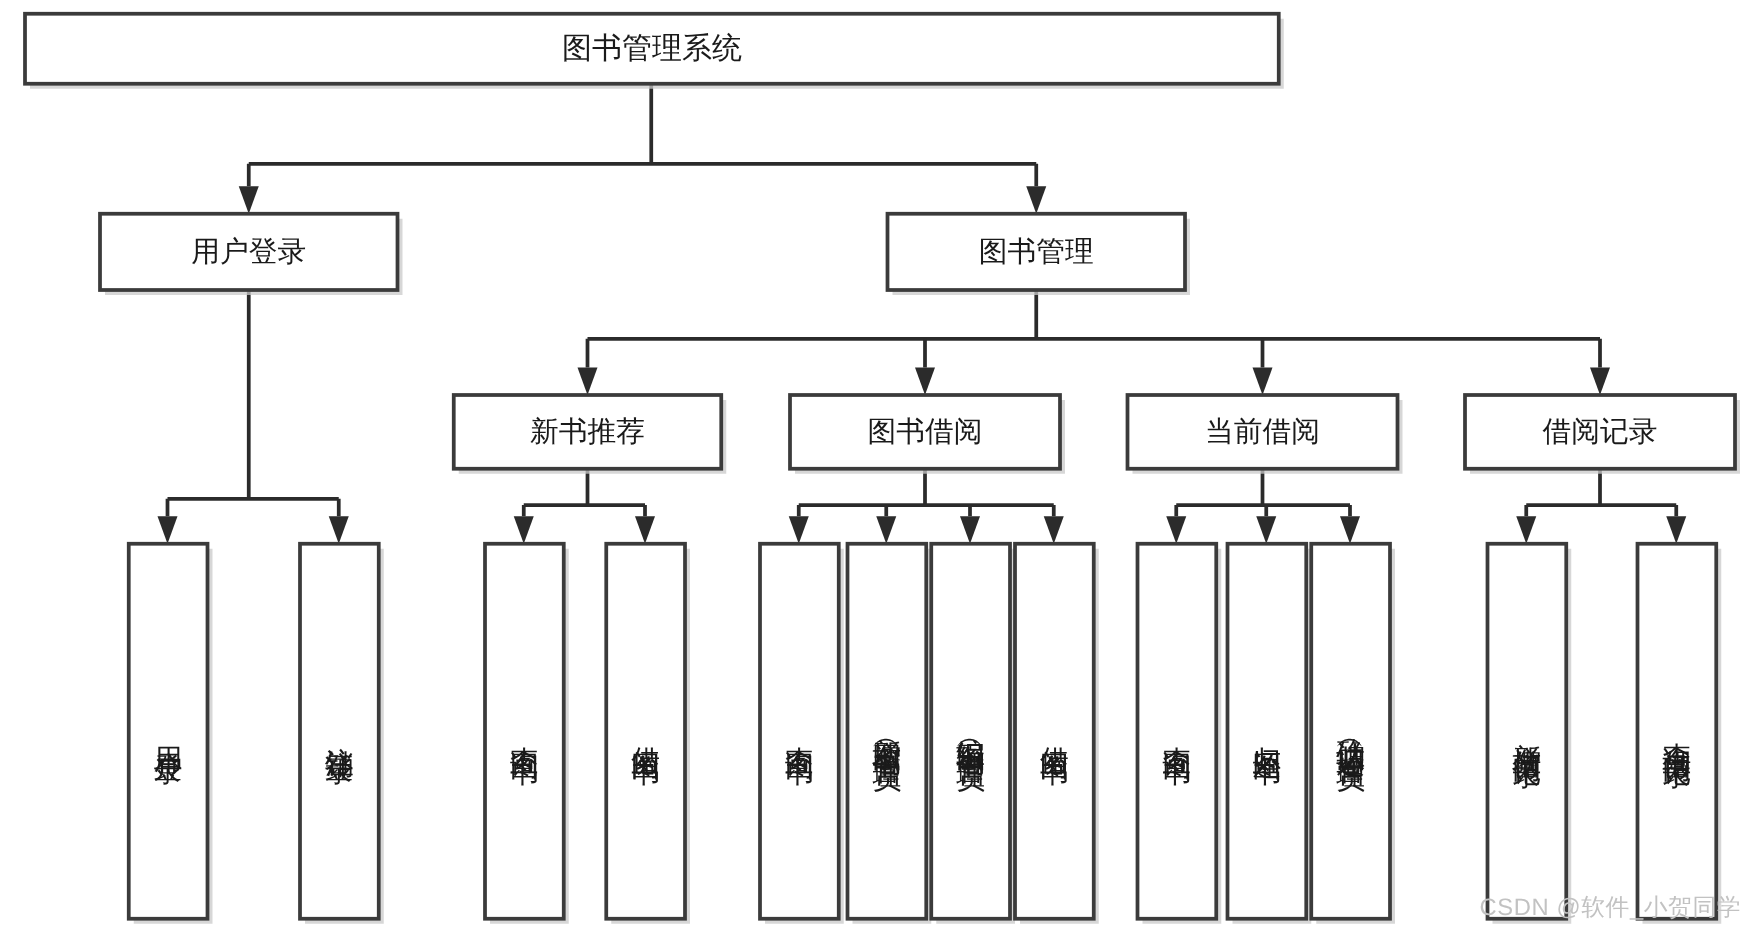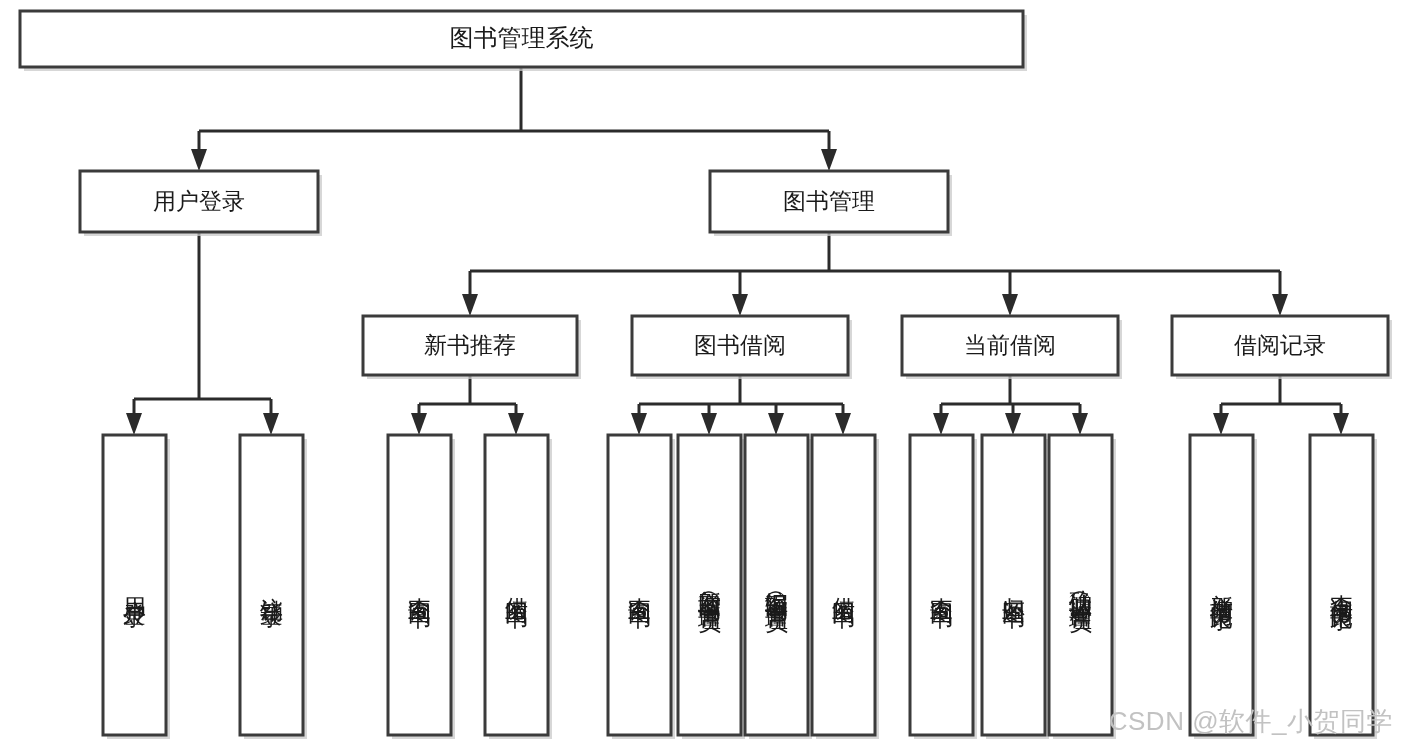--- a/index.html
+++ b/index.html
@@ -71,21 +71,21 @@
     justify-content: center;
     text-align: center;
     white-space: nowrap;
     pointer-events: none;
   }
   .watermark {
     position: absolute;
     right: 12px;
     bottom: 8px;
     font-family: "Liberation Sans", "DejaVu Sans", sans-serif;
-    font-size: 26px;
+    font-size: 19px;
     color: #c2c2c2;
     letter-spacing: 0.5px;
     white-space: nowrap;
   }
 </style>
 </head>
 <body>
 
 <div id="diagram-root">
   <svg class="diagram-canvas" id="diagram-svg" viewBox="0 0 1405 747" xmlns="http://www.w3.org/2000/svg">

